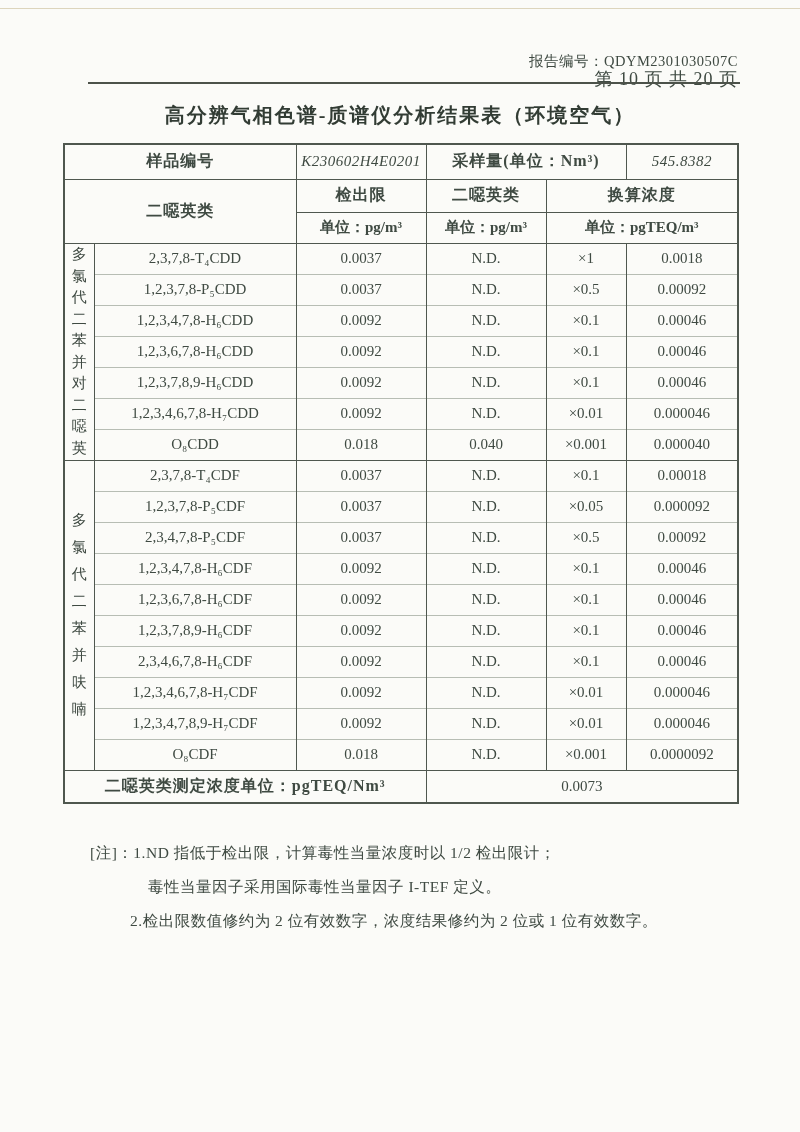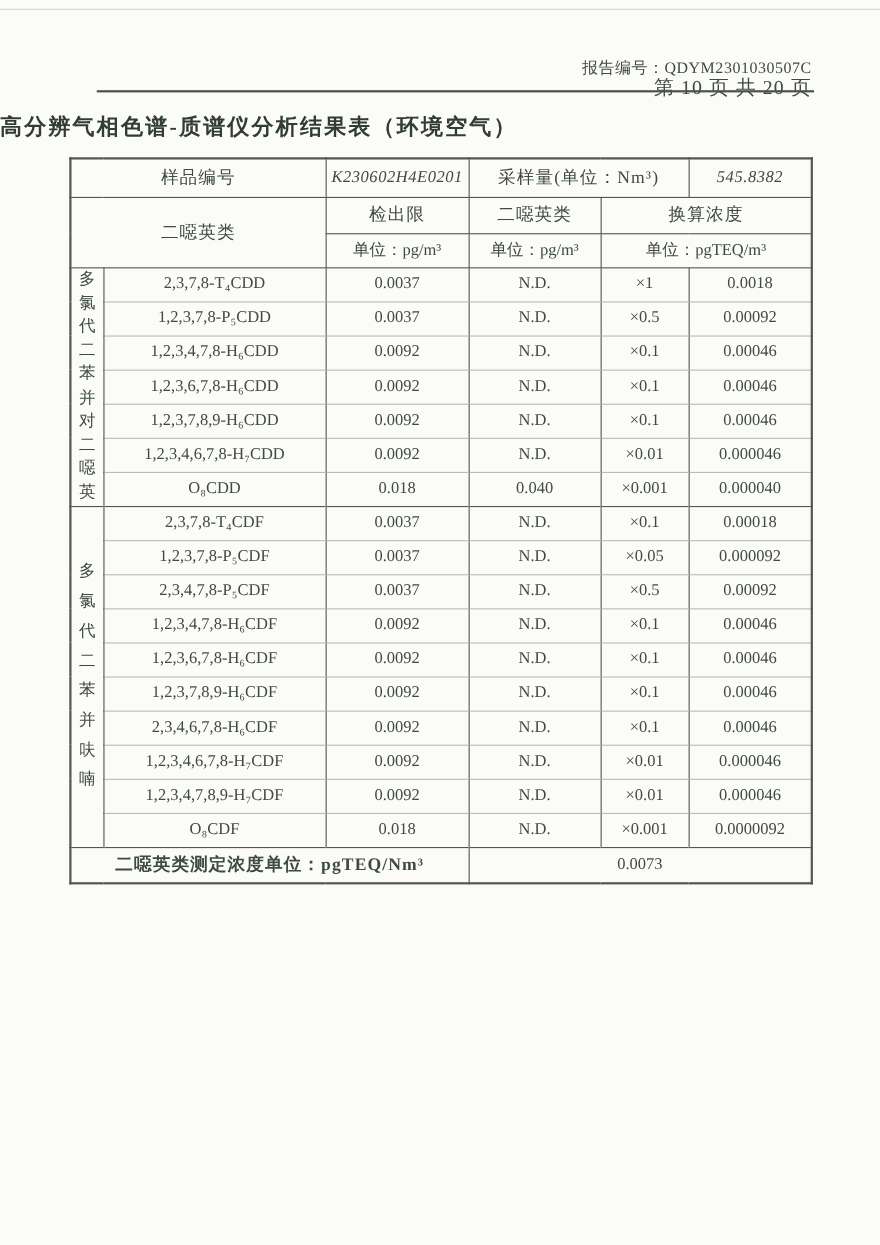--- a/index.html
+++ b/index.html
@@ -31,38 +31,38 @@
     font-size:14.5px;color:var(--text);flex-direction:column;
   }
   .doc-header .report-no{letter-spacing:0.5px;}
   .doc-header .page-info{letter-spacing:1px;font-size:18px;position:relative;top:-4px;}
   .header-rule{
     position:absolute;top:82px;left:88px;width:652px;height:2px;
     background:var(--rule);
   }
   .doc-title{
     position:absolute;top:102px;left:0;width:800px;
-    text-align:left;font-size:20px;font-weight:bold;
+    text-align:center;font-size:20px;font-weight:bold;
     letter-spacing:2px;color:var(--text-dark);
   }
   table.results{
     position:absolute;top:143px;left:63px;
     width:674px;table-layout:fixed;
     border-collapse:collapse;
     border:2px solid var(--border-dark);
     font-size:15px;color:var(--text);
   }
   table.results td{
     border-left:1.4px solid var(--border-dark);
     border-right:1.4px solid var(--border-dark);
     text-align:center;vertical-align:middle;
     padding:0 2px;
     overflow:hidden;white-space:nowrap;
   }
-  thead td{border-bottom:1.4px solid var(--border-dark);font-weight:normal;}
+  thead td{border-bottom:1.4px solid var(--border-dark);font-weight:bold;}
   thead tr.r1 td{height:35px;}
   thead tr.r2 td{height:33px;}
   thead tr.r3 td{height:31px;}
   thead td.plain{font-weight:normal;letter-spacing:0.5px;font-style:italic;}
   thead td.cjk{font-size:16px;letter-spacing:1px;}
   tbody td{height:31px;border-top:1px solid var(--border-light);}
   tbody tr.section-start td{border-top:1.6px solid var(--border-dark);}
   tbody td.cat-cell{padding:0;}
   .cat-chars{
     white-space:pre-line;text-align:center;
@@ -268,14 +268,19 @@
         </tr>
       </tbody>
     <tfoot>
       <tr>
         <td colspan="3" class="foot-label">二噁英类测定浓度单位：pgTEQ/Nm³</td>
         <td colspan="3" class="foot-value">0.0073</td>
       </tr>
     </tfoot>
   </table>
 
+  <div class="notes">
+    <div class="note-line l1"><span>[注]：</span><span>1.ND 指低于检出限，计算毒性当量浓度时以 1/2 检出限计；</span></div>
+    <div class="note-line l2">毒性当量因子采用国际毒性当量因子 I-TEF 定义。</div>
+    <div class="note-line l3">2.检出限数值修约为 2 位有效数字，浓度结果修约为 2 位或 1 位有效数字。</div>
+  </div>
 
 </div>
 
 </body></html>

